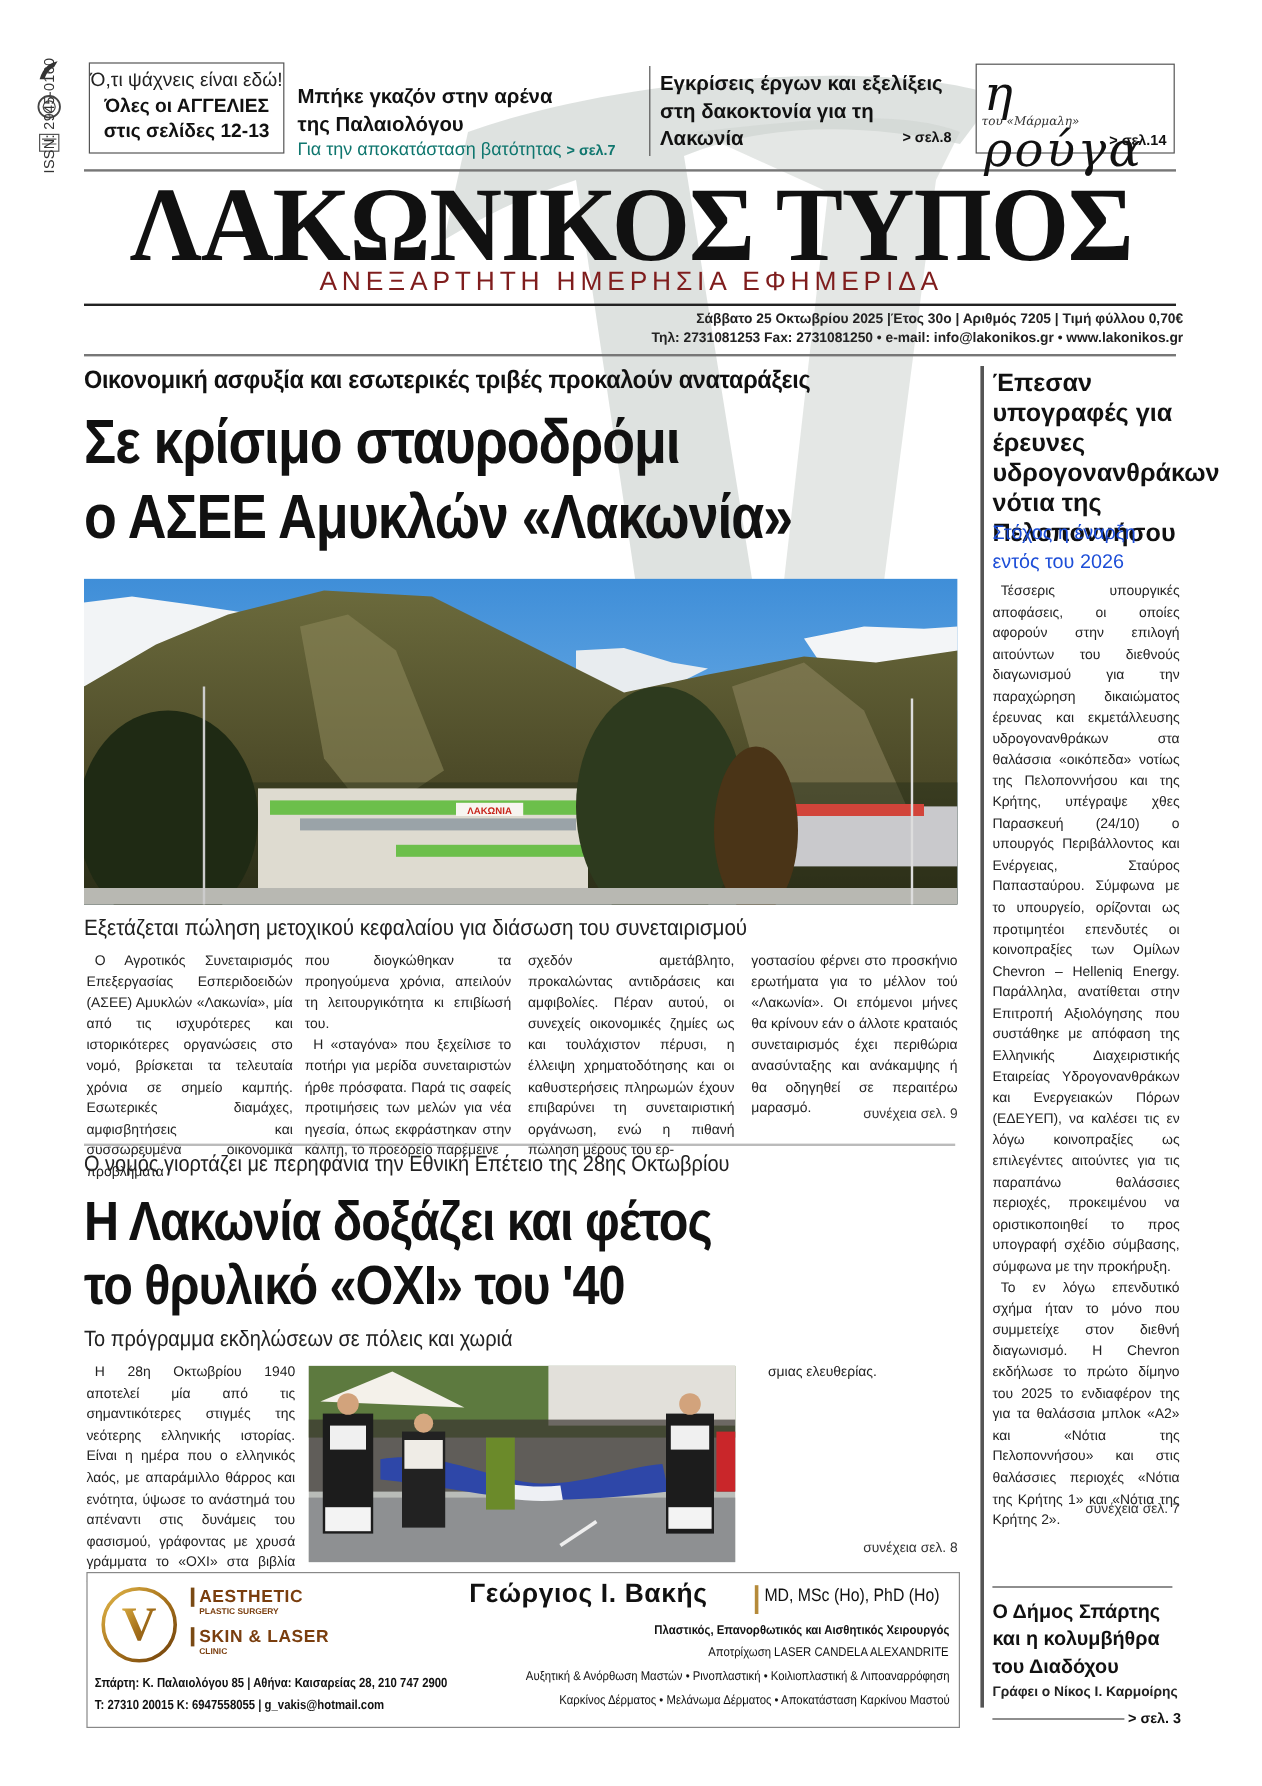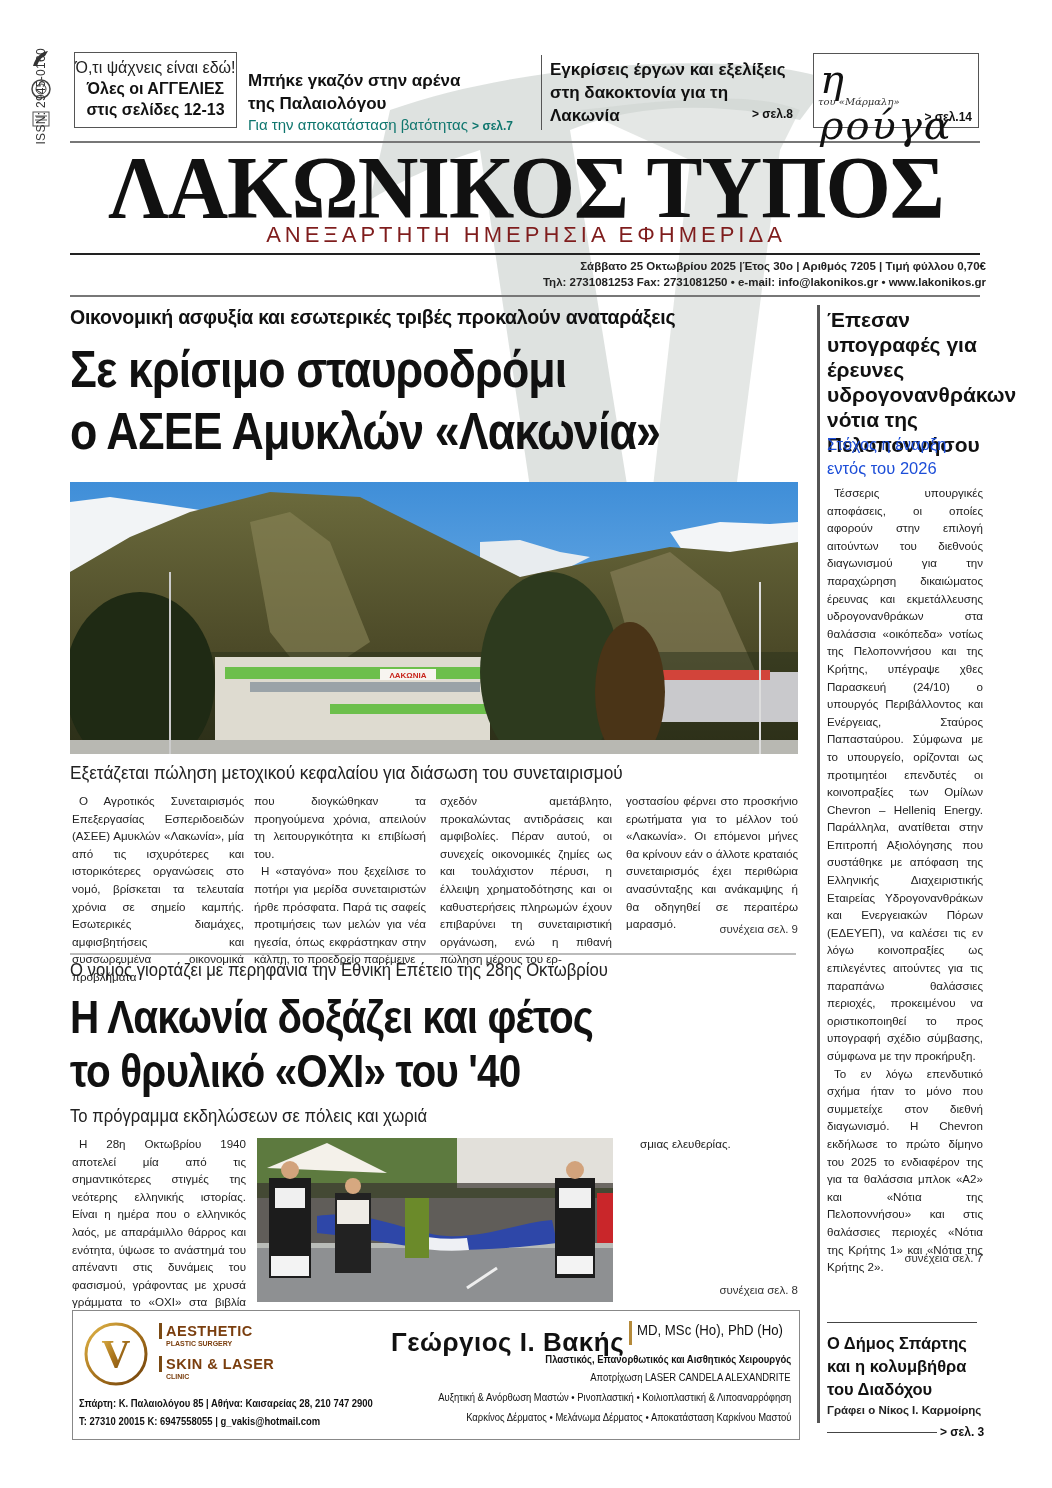--- a/index.html
+++ b/index.html
@@ -70,21 +70,21 @@
   
   #ad { left: 72px; top: 1310px; width: 728px; height: 130px; border: 1px solid #888; background: #fff; }
   #ad-logo { position: absolute; left: 10px; top: 10px; width: 66px; height: 66px; }
   .ad-brand { position: absolute; left: 86px; border-left: 3px solid #7a4a14; padding-left: 4px; color: #7a3e0e; }
   #ad-aesthetic { top: 12px; font-size: 14.5px; font-weight: bold; line-height: 16px; letter-spacing: 0.5px; }
   #ad-plastic { top: 29px; font-size: 7px; font-weight: bold; }
   #ad-skin { top: 45px; font-size: 14.5px; font-weight: bold; line-height: 16px; letter-spacing: 0.5px; }
   #ad-clinic { top: 62px; font-size: 7px; font-weight: bold; }
   #ad-addr { position: absolute; left: 6px; top: 86px; font-size: 11px; color: #111; white-space: nowrap; transform: scaleX(0.86); transform-origin: left; }
   #ad-phone { position: absolute; left: 6px; top: 104px; font-size: 11px; color: #111; white-space: nowrap; transform: scaleX(0.86); transform-origin: left; }
-  #ad-name { position: absolute; left: 318px; top: 16px; font-size: 26px; font-weight: bold; letter-spacing: 0.5px; white-space: nowrap; }
+  #ad-name { position: absolute; left: 318px; top: 4px; font-size: 22px; font-weight: bold; letter-spacing: 0.5px; white-space: nowrap; }
   #ad-sep { position: absolute; left: 556px; top: 10px; width: 3px; height: 24px; background: #b58a3a; }
   #ad-creds { position: absolute; left: 564px; top: 10px; font-size: 15px; white-space: nowrap; transform: scaleX(0.88); transform-origin: left; }
   .ad-line { position: absolute; right: 8px; font-size: 10.5px; white-space: nowrap; text-align: right; transform: scaleX(0.9); transform-origin: right; }
   #ad-l1 { top: 42px; font-weight: bold; }
   #ad-l2 { top: 60px; }
   #ad-l3 { top: 80px; }
   #ad-l4 { top: 100px; }
 </style>
 </head>
 <body>

